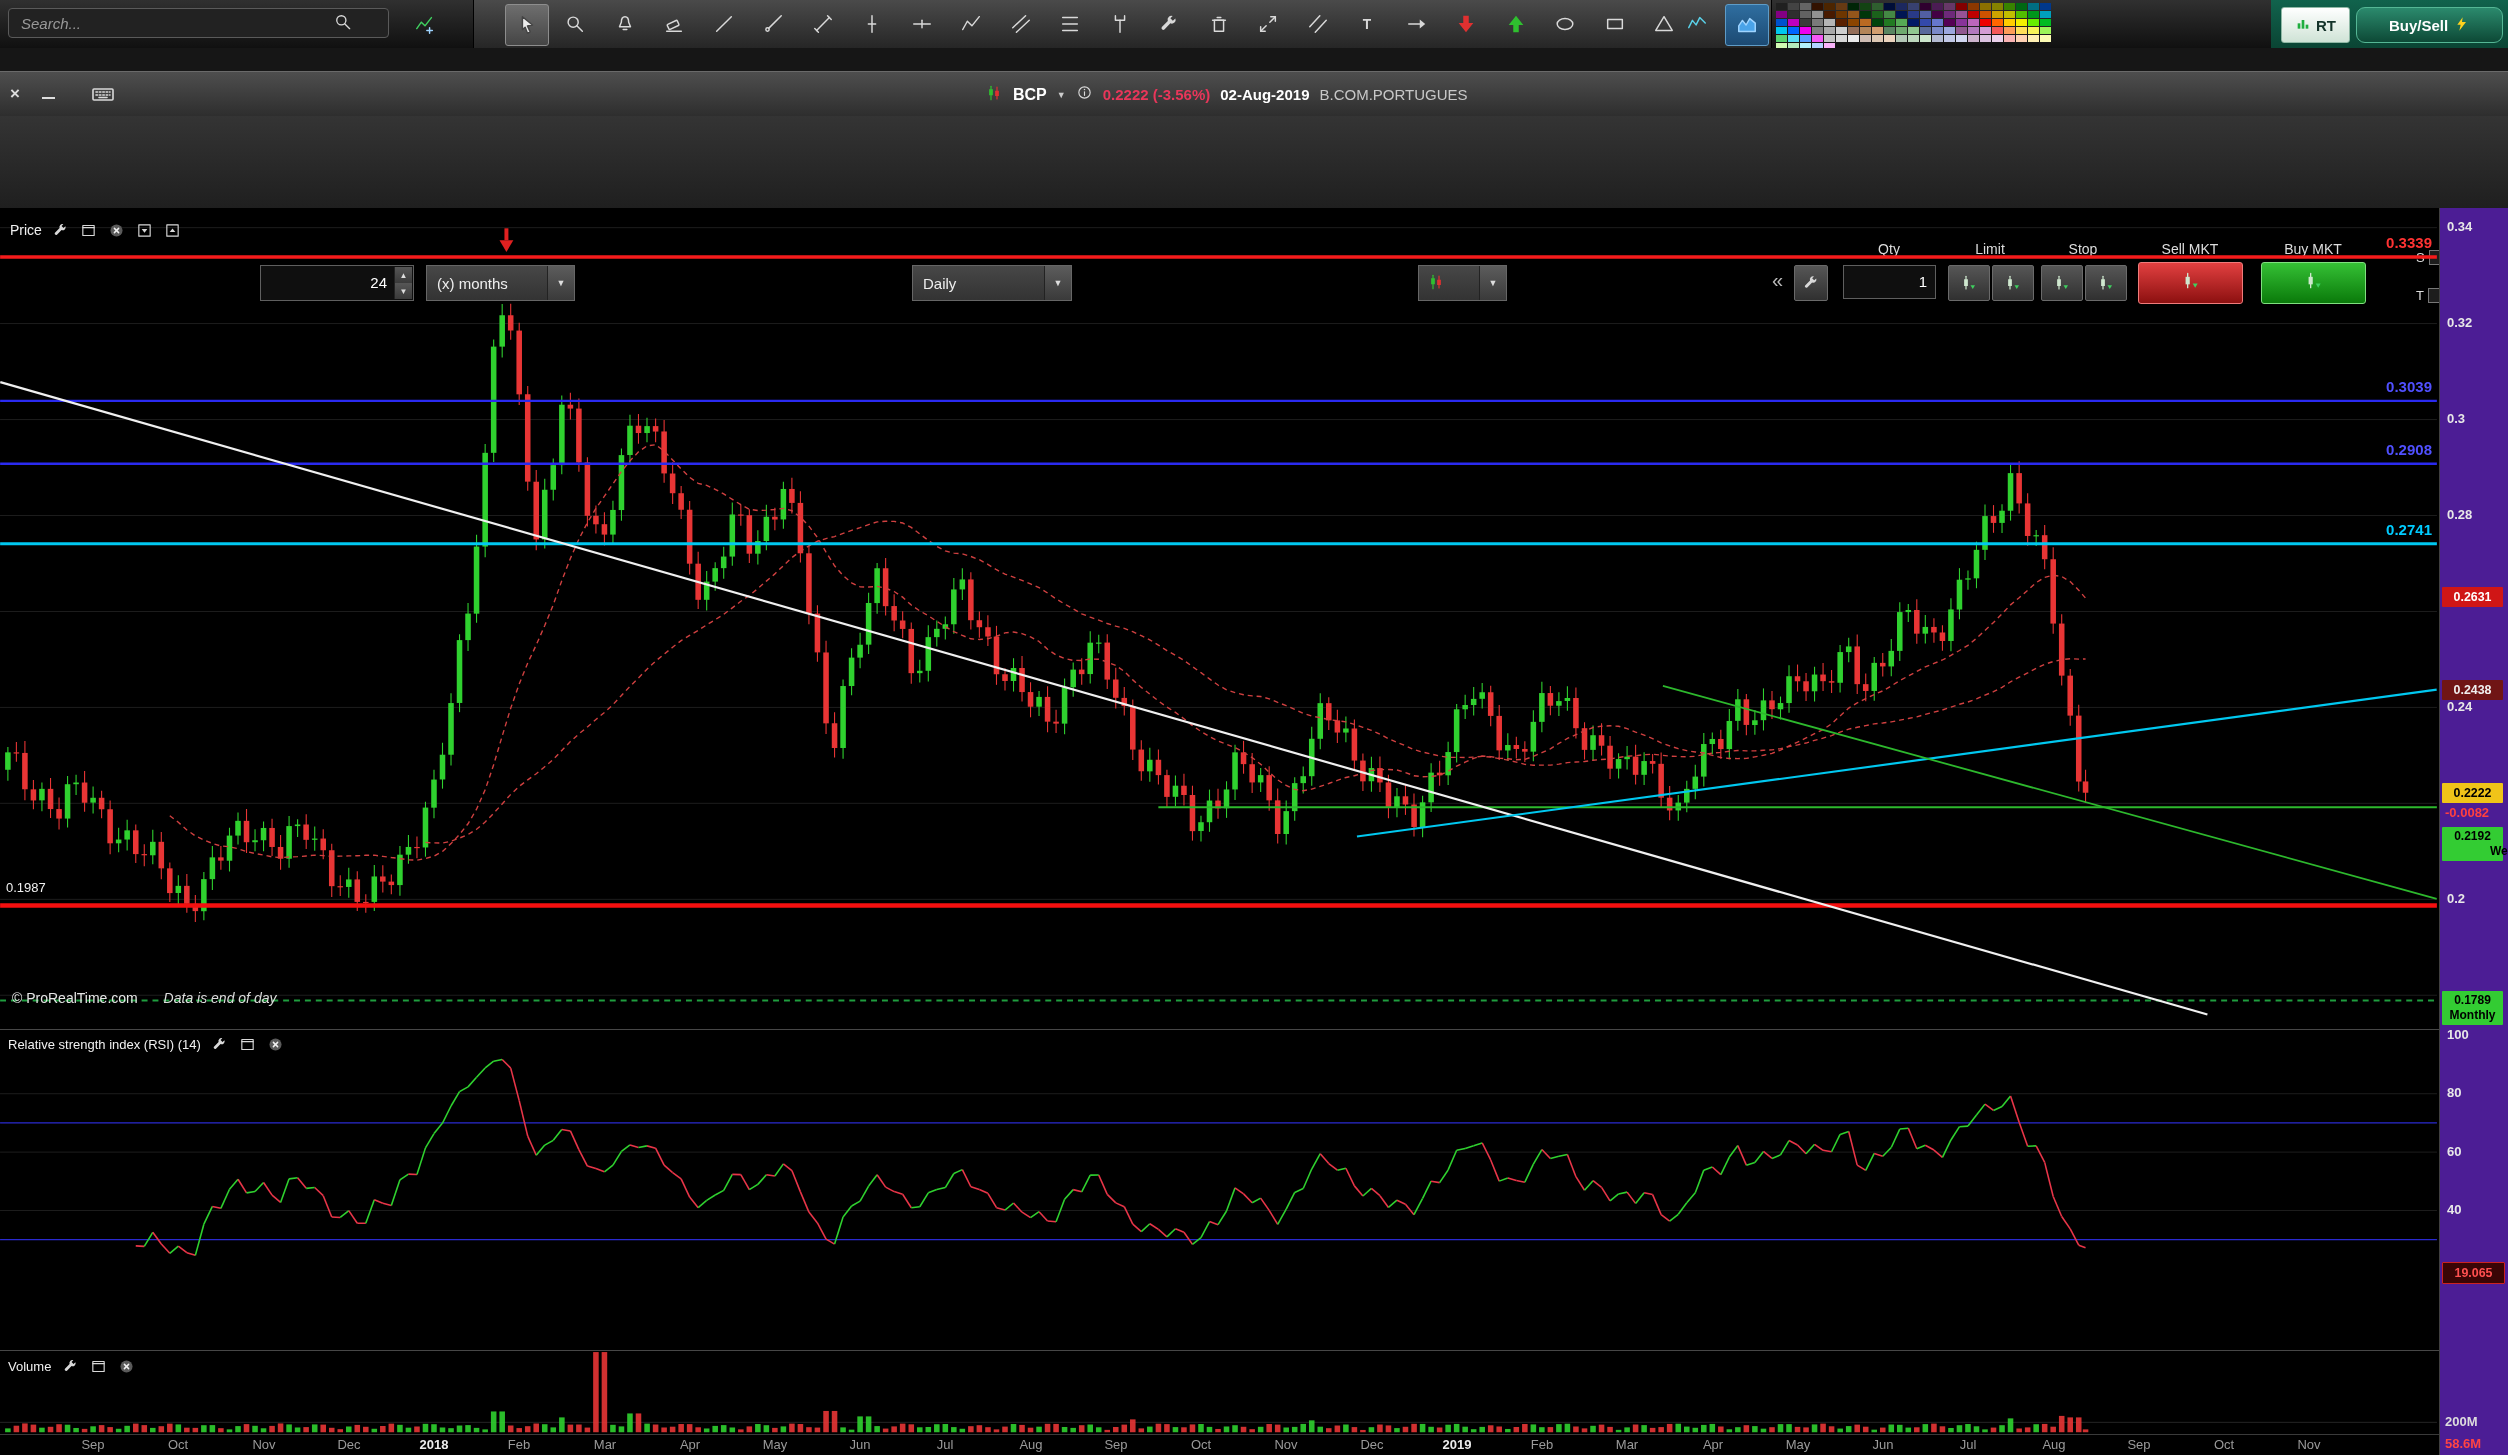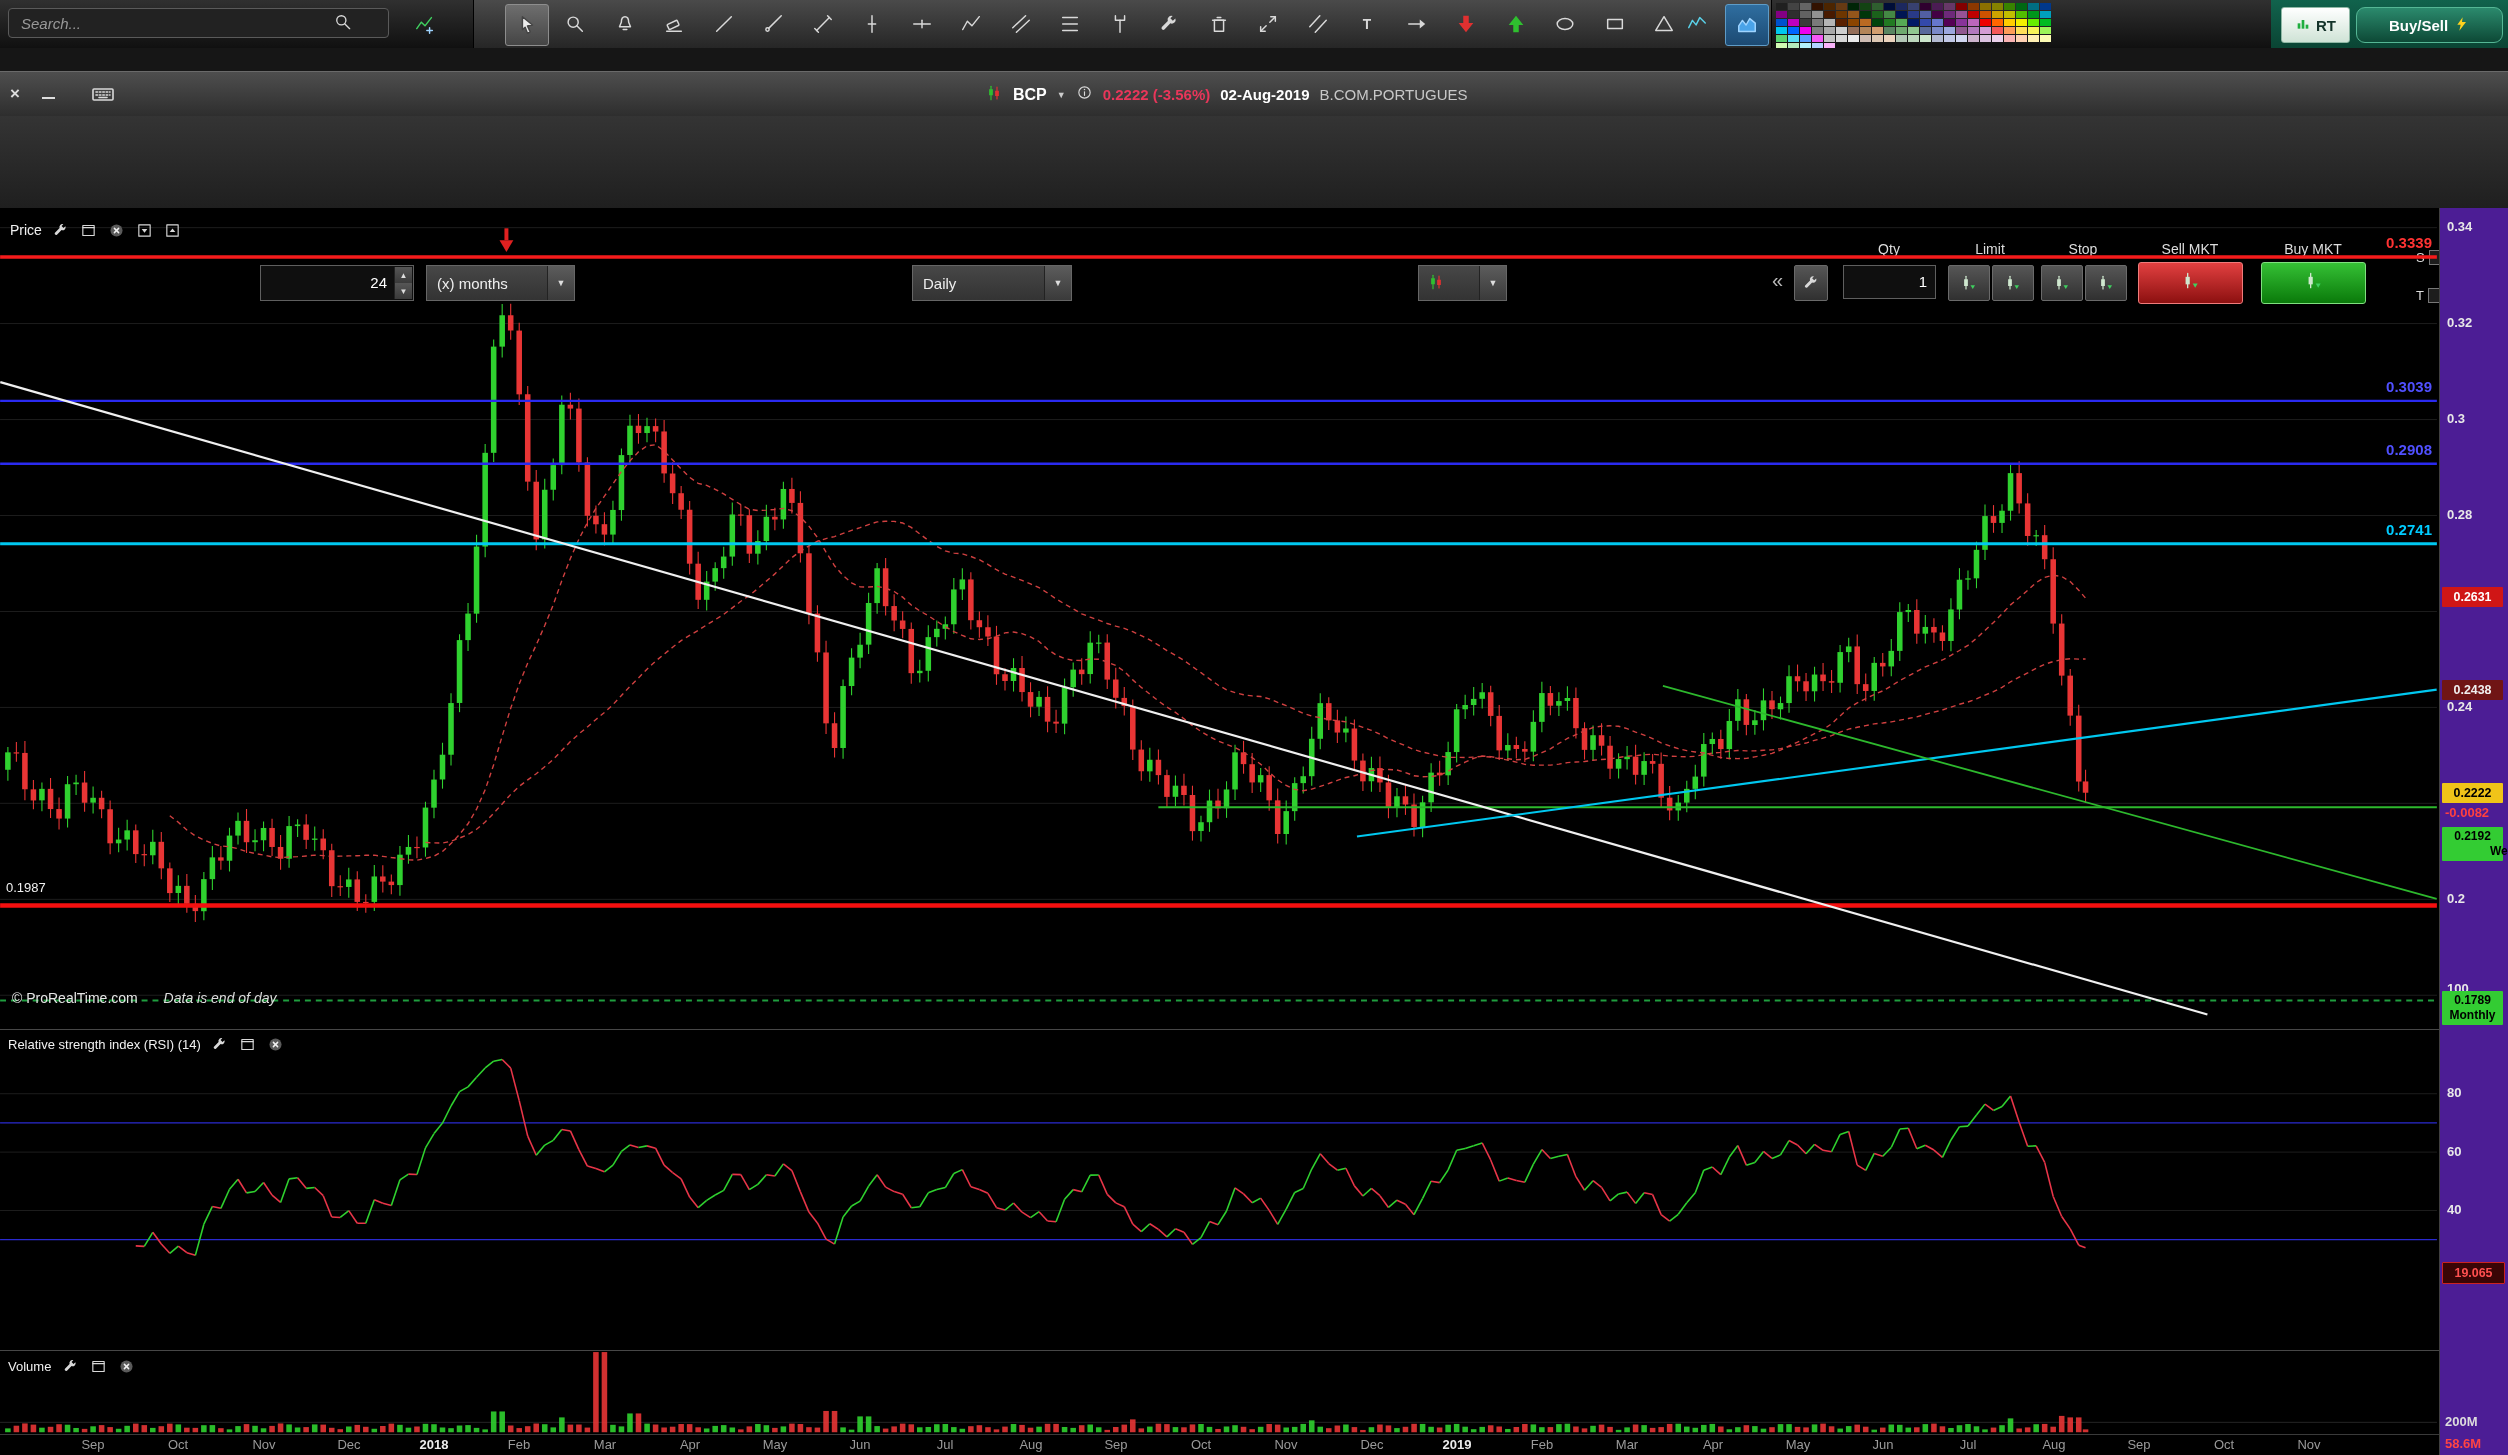--- a/index.html
+++ b/index.html
@@ -1492,21 +1492,21 @@
 <div class="sep" style="top:1350px"></div>
 <div class="sep" style="top:1434px;background:#3a3a3a"></div>
 
 <div class="abs" id="axis">
     <span class="tick" style="top: 11px;">0.34</span>
     <span class="tick" style="top: 107px;">0.32</span>
     <span class="tick" style="top: 203px;">0.3</span>
     <span class="tick" style="top: 299px;">0.28</span>
     <span class="tick" style="top: 491px;">0.24</span>
     <span class="tick" style="top: 683px;">0.2</span>
-    <span class="tick" style="top: 773px;">100</span>
+    <span class="tick" style="top: 819px;">100</span>
     <span class="tick" style="top: 877px;">80</span>
     <span class="tick" style="top: 936px;">60</span>
     <span class="tick" style="top: 994px;">40</span>
     <div class="badge" style="background: rgb(208, 22, 22); color: rgb(255, 255, 255); height: 20px; line-height: 20px; top: 379px;">0.2631</div>
     <div class="badge" style="background: rgb(112, 21, 21); color: rgb(240, 240, 240); height: 20px; line-height: 20px; top: 472px;">0.2438</div>
     <div class="badge" style="background: rgb(240, 196, 25); color: rgb(0, 0, 0); height: 20px; line-height: 20px; top: 575px;">0.2222</div>
     <div class="plain" style="color: rgb(255, 64, 64); top: 597px;">-0.0082</div>
     <div class="badge" style="background: rgb(51, 204, 51); color: rgb(0, 0, 0); line-height: 15px; padding: 2px 0px; top: 619px;">
       <div style="font-size: 12px;">0.2192</div>
       <div style="font-size: 12px; padding-left: 48px;">Weekly</div>

